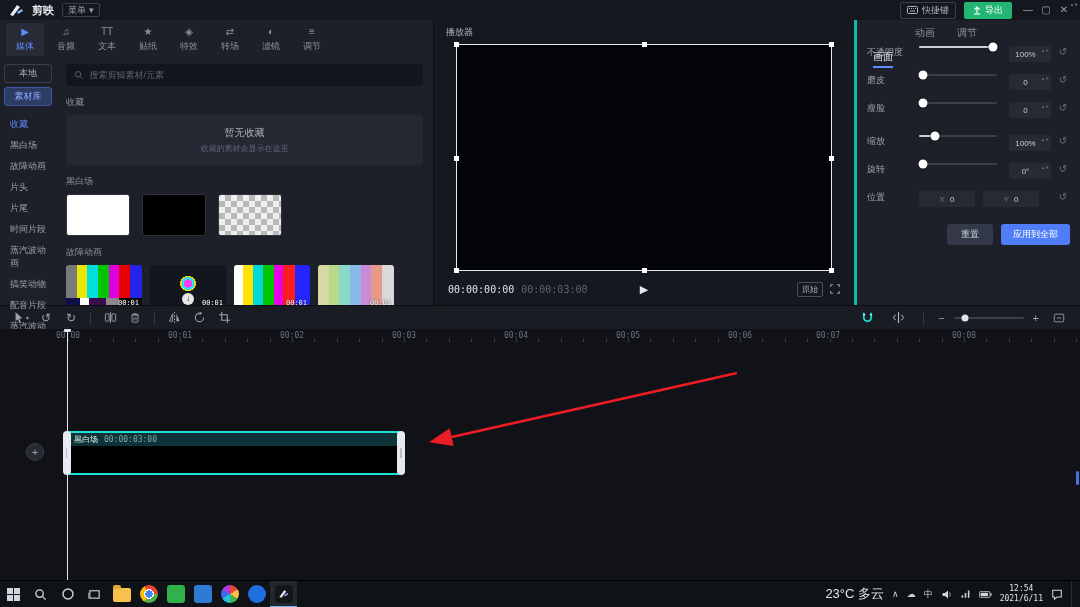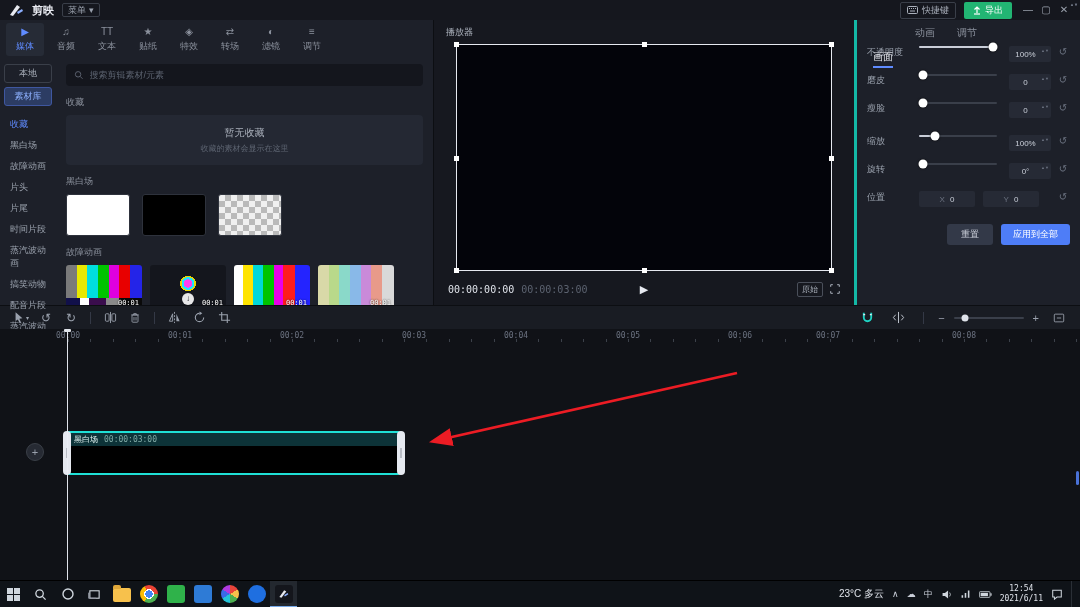--- a/index.html
+++ b/index.html
@@ -139,21 +139,21 @@
   .ic-chrome { border-radius:50%;
     background:radial-gradient(circle at 50% 50%, #4285f4 0 28%, #ffffff 28% 38%, rgba(0,0,0,0) 38%),
       conic-gradient(from -30deg, #ea4335 0 120deg, #4caf50 120deg 240deg, #fbbc05 240deg 360deg); }
   .ic-green { background:#2fb24a; }
   .ic-blue { background:#2e7bd6; }
   .ic-pin { border-radius:50%; background:conic-gradient(#e8443a 0 60deg,#f7c14c 60deg 120deg,#4caf50 120deg 180deg,#23c4d8 180deg 240deg,#3a6ae8 240deg 300deg,#b03ae0 300deg 360deg); }
   .ic-blue2 { background:#1f6fe0; border-radius:50%; }
   .ic-capcut { background:#14161c; color:#fff; display:flex; align-items:center; justify-content:center; }
   .task-active { background:#23282f; box-shadow:inset 0 -2px 0 #76a9e8; }
   .tb-tray { margin-left:auto; display:flex; align-items:center; gap:8px; padding-right:6px; }
-  .tb-weather { font-size:10px; color:#dfe3ea; white-space:nowrap; }
+  .tb-weather { font-size:13px; color:#dfe3ea; white-space:nowrap; }
   .tray-ic { color:#c9ced8; font-size:9px; display:flex; align-items:center; }
   .tb-clock { text-align:center; font-size:8px; color:#dfe3ea; line-height:10px; font-family:"DejaVu Sans Mono",monospace; }
   .edge-sliver { width:3px; height:27px; border-left:1px solid #2a2f36; }
   svg { display:block; }
 </style>
 </head>
 <body>
 
 <div class="titlebar">
   <span class="logo-mark">
@@ -468,21 +468,21 @@
         </svg>
     </button>
   </div>
 </div>
 
 <div class="timeline">
   <div class="ruler">
     <span class="rlabel" style="left:68px">00:00</span>
     <span class="rlabel" style="left:180px">00:01</span>
     <span class="rlabel" style="left:292px">00:02</span>
-    <span class="rlabel" style="left:414px">00:03</span>
+    <span class="rlabel" style="left:404px">00:03</span>
     <span class="rlabel" style="left:516px">00:04</span>
     <span class="rlabel" style="left:628px">00:05</span>
     <span class="rlabel" style="left:740px">00:06</span>
     <span class="rlabel" style="left:828px">00:07</span>
     <span class="rlabel" style="left:964px">00:08</span>
   </div>
 
   <div class="add-btn">+</div>
 
   <div class="clip">

